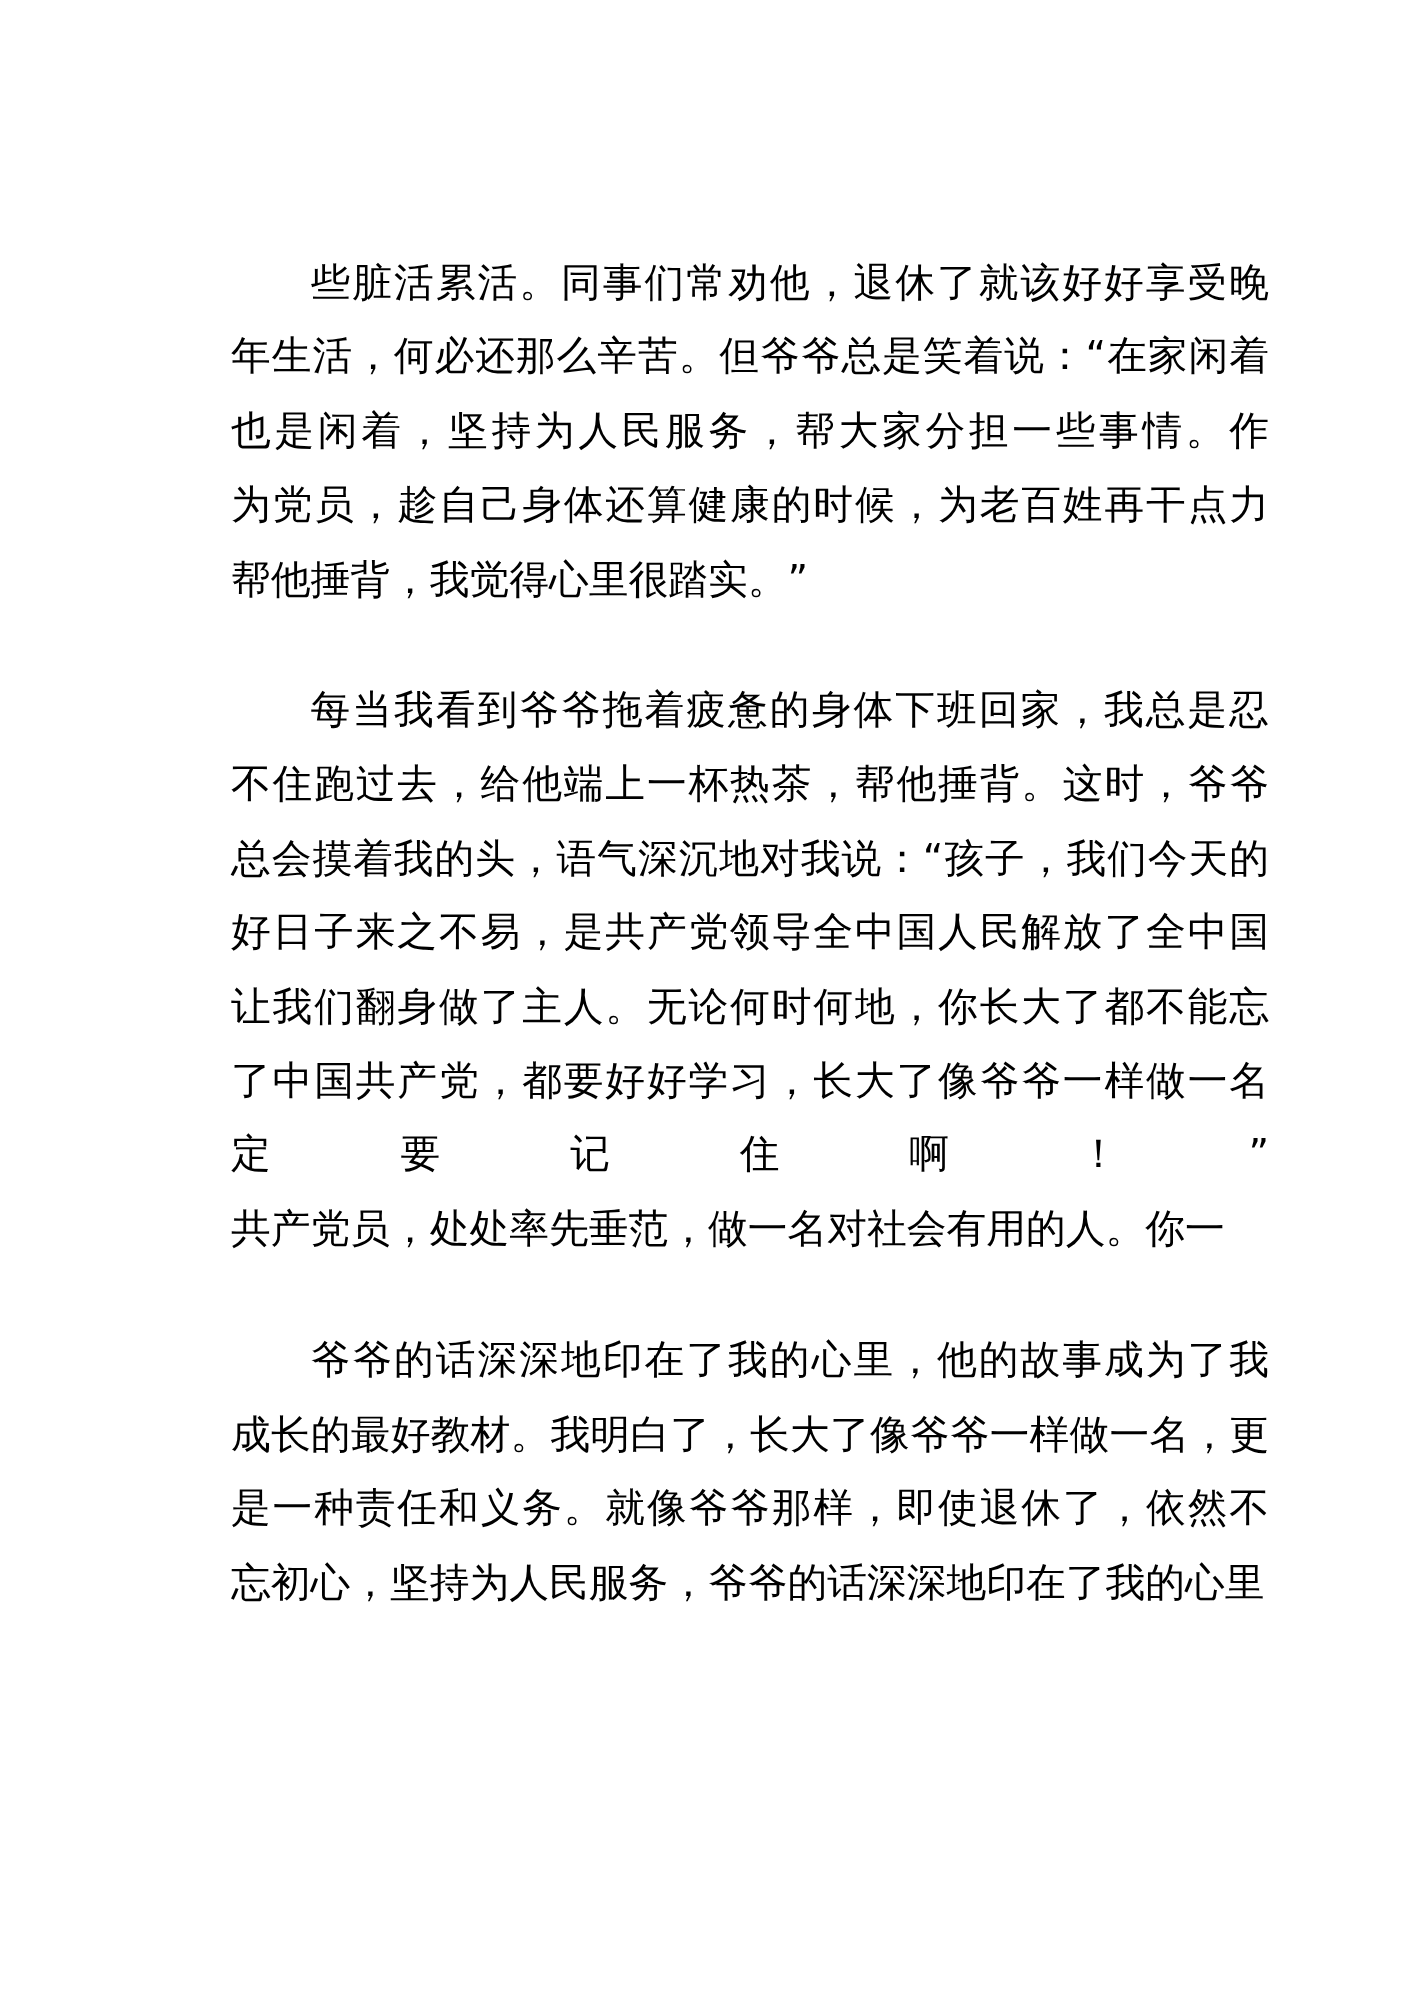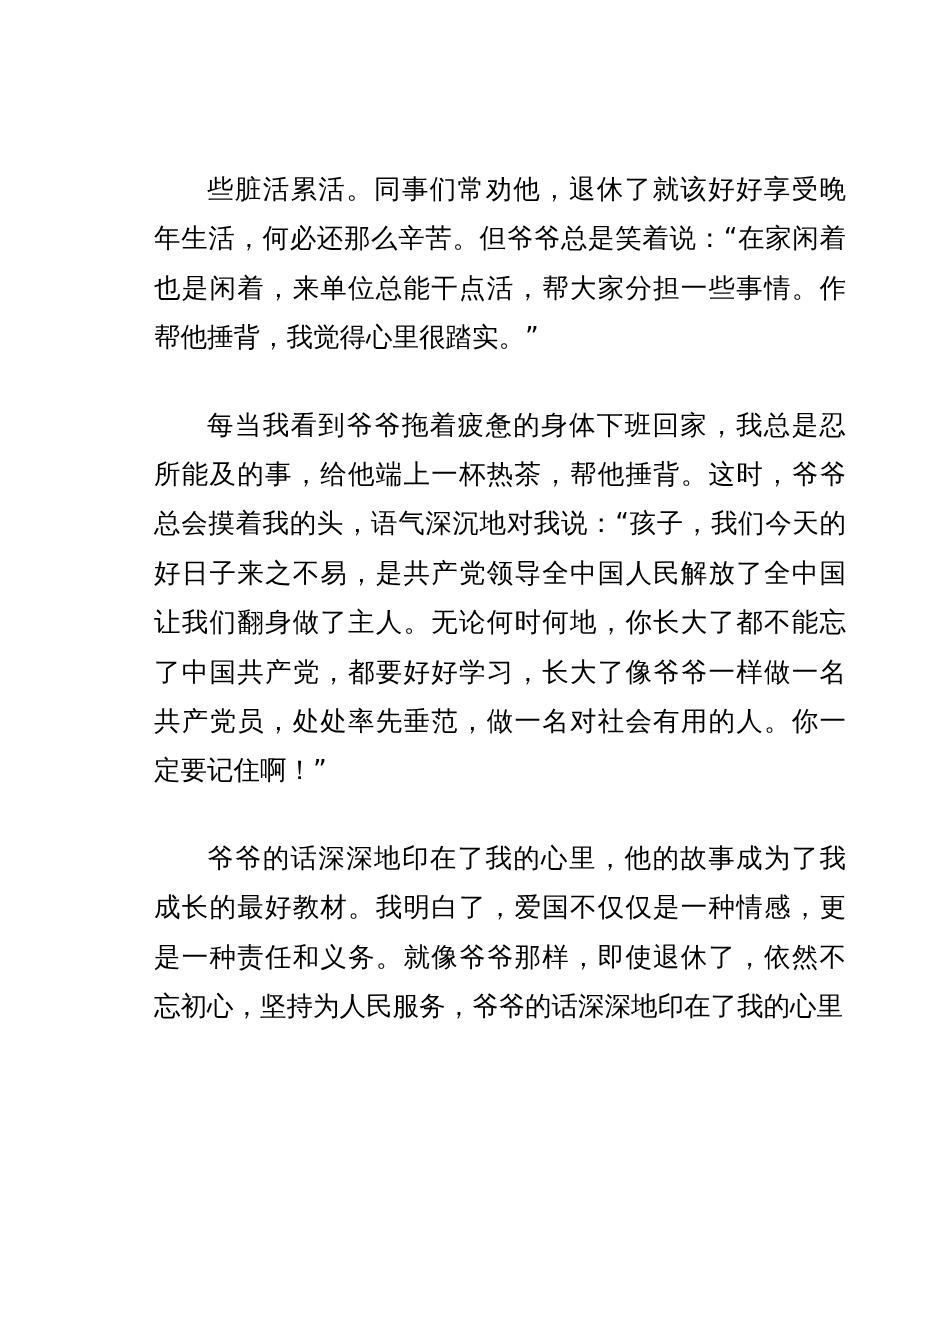--- a/index.html
+++ b/index.html
@@ -38,32 +38,33 @@
     text-align-last: left;
   }
 </style>
 </head>
 <body>
 
 <div class="page">
   <div class="para">
       <div class="line">些脏活累活。同事们常劝他，退休了就该好好享受晚</div>
       <div class="line">年生活，何必还那么辛苦。但爷爷总是笑着说：“在家闲着</div>
-      <div class="line">也是闲着，来单位总能干点活，帮大家分担一些事情。作</div>
+      <div class="line">也是闲着，坚持为人民服务，帮大家分担一些事情。作</div>
+      <div class="line">为党员，趁自己身体还算健康的时候，为老百姓再干点力</div>
       <div class="line">帮他捶背，我觉得心里很踏实。”</div>
     </div>
   <div class="para">
       <div class="line">每当我看到爷爷拖着疲惫的身体下班回家，我总是忍</div>
-      <div class="line">所能及的事，给他端上一杯热茶，帮他捶背。这时，爷爷</div>
+      <div class="line">不住跑过去，给他端上一杯热茶，帮他捶背。这时，爷爷</div>
       <div class="line">总会摸着我的头，语气深沉地对我说：“孩子，我们今天的</div>
       <div class="line">好日子来之不易，是共产党领导全中国人民解放了全中国</div>
       <div class="line">让我们翻身做了主人。无论何时何地，你长大了都不能忘</div>
       <div class="line">了中国共产党，都要好好学习，长大了像爷爷一样做一名</div>
+      <div class="line">定要记住啊！”</div>
       <div class="line">共产党员，处处率先垂范，做一名对社会有用的人。你一</div>
-      <div class="line">定要记住啊！”</div>
     </div>
   <div class="para">
       <div class="line">爷爷的话深深地印在了我的心里，他的故事成为了我</div>
-      <div class="line">成长的最好教材。我明白了，爱国不仅仅是一种情感，更</div>
+      <div class="line">成长的最好教材。我明白了，长大了像爷爷一样做一名，更</div>
       <div class="line">是一种责任和义务。就像爷爷那样，即使退休了，依然不</div>
       <div class="line">忘初心，坚持为人民服务，爷爷的话深深地印在了我的心里</div>
     </div>
 </div>
 
 </body></html>

